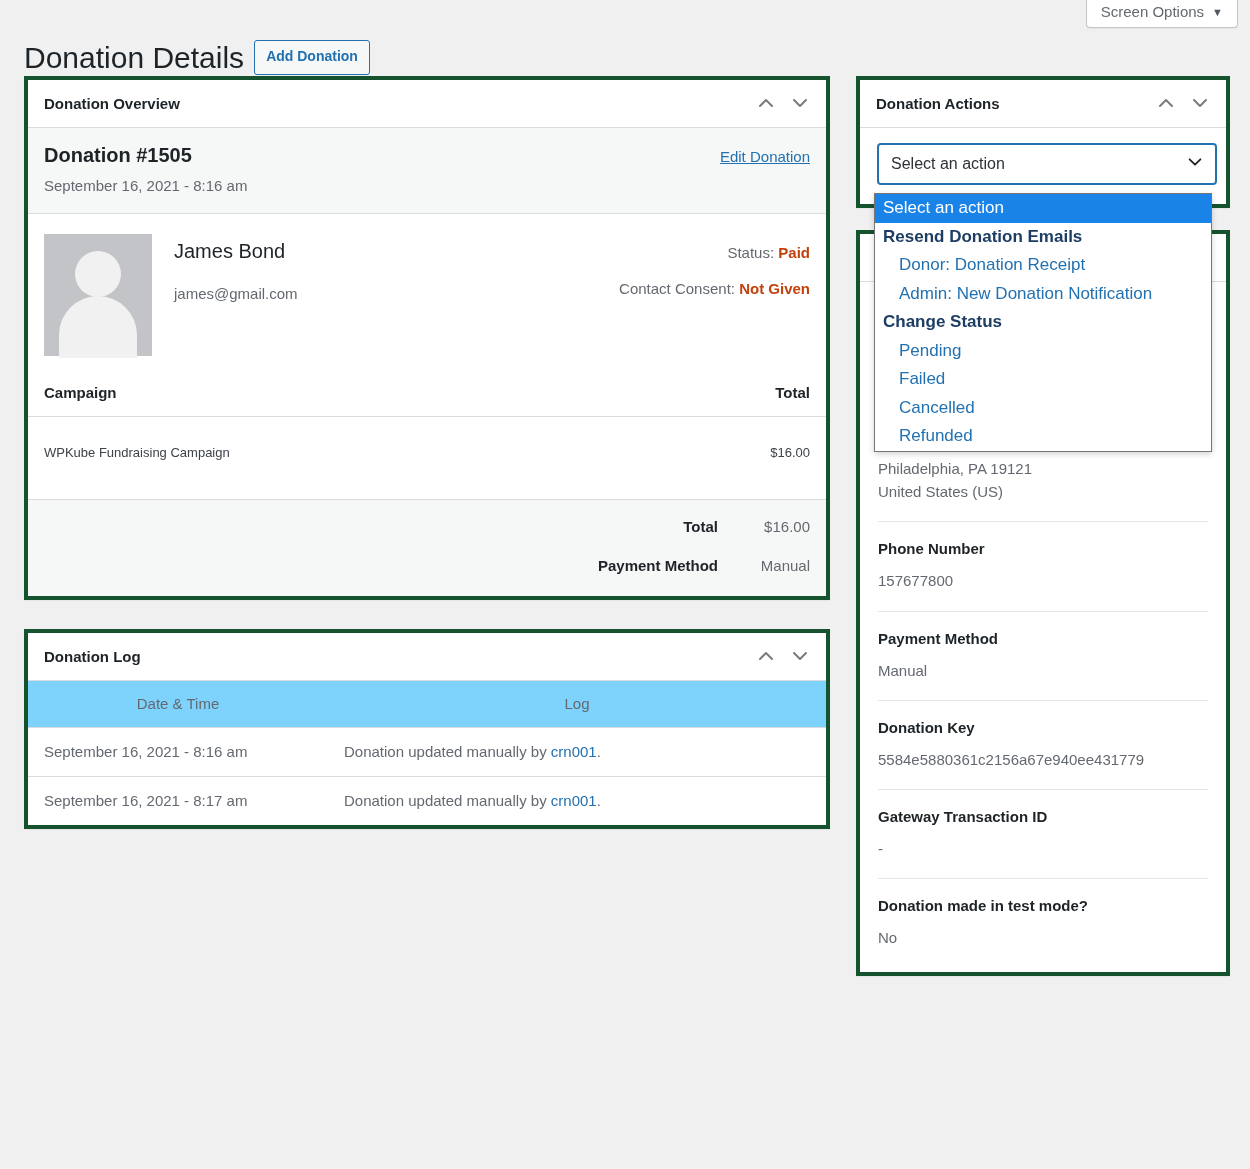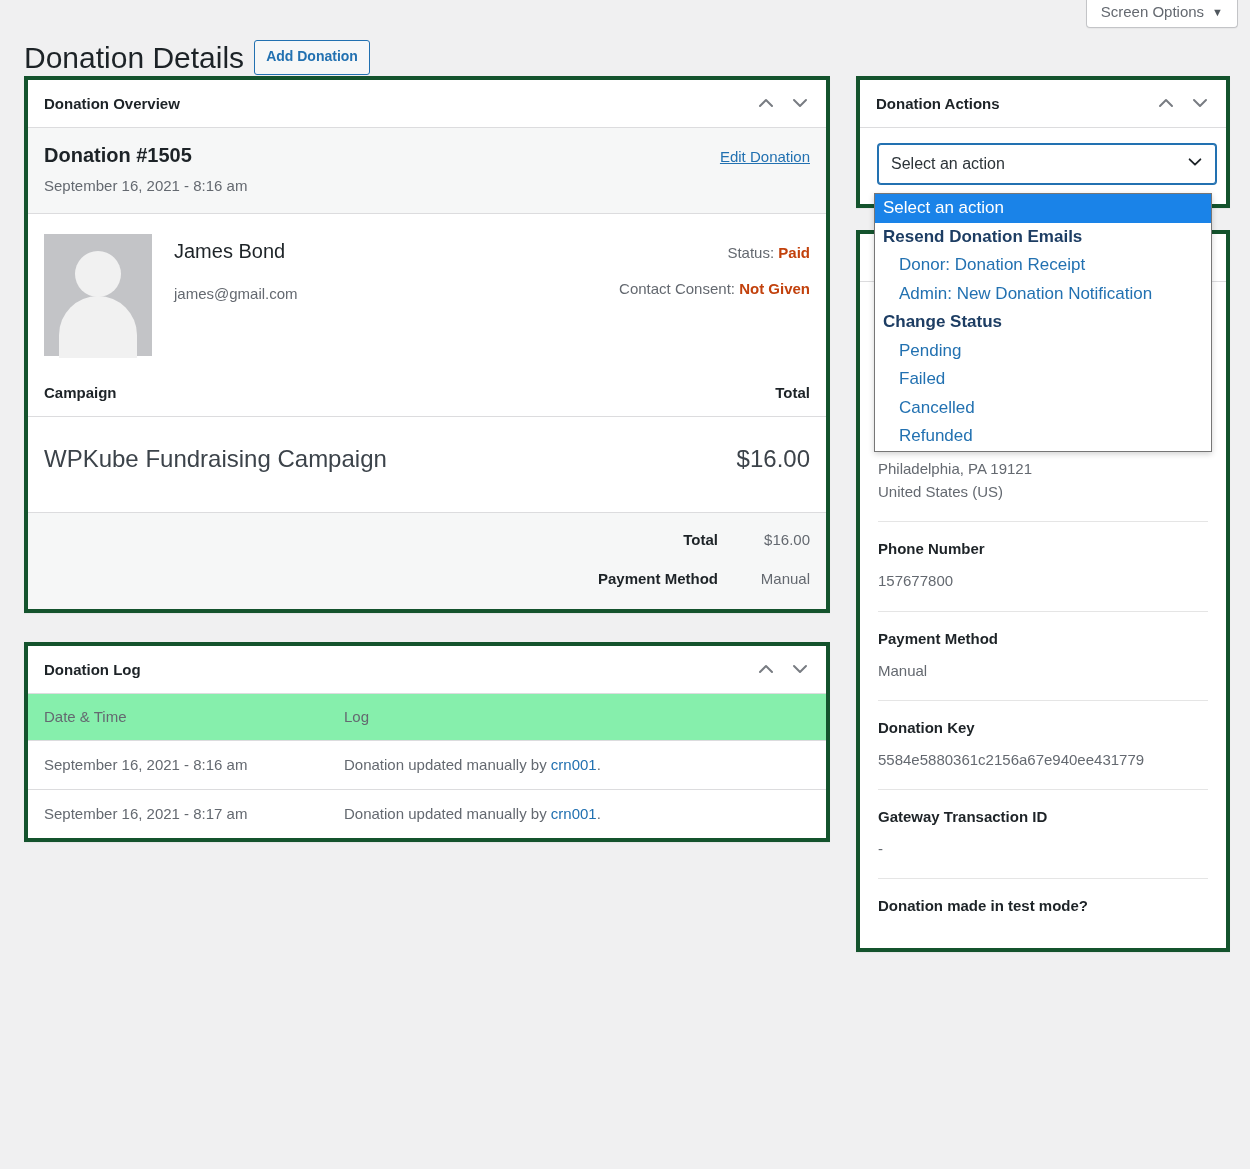--- a/index.html
+++ b/index.html
@@ -96,39 +96,39 @@
 
   .campaign-head {
     display: flex; justify-content: space-between;
     padding: 28px 16px 15px 16px;
     font-size: 15px; font-weight: 700; color: #1d2327;
     border-bottom: 1px solid #dcdcde;
   }
   .campaign-row {
     display: flex; justify-content: space-between; align-items: center;
     padding: 28px 16px 39px 16px;
-    font-size: 24px; color: #3c434a; font-weight: 400;
+    font-size: 13px; color: #3c434a; font-weight: 400;
     border-bottom: 1px solid #dcdcde;
   }
   .totals { background: #f6f7f7; padding: 18px 16px 22px 16px; }
   .total-line {
     display: flex; justify-content: flex-end; align-items: baseline;
     font-size: 15px;
   }
   .total-line + .total-line { margin-top: 22px; }
   .total-label { font-weight: 700; color: #1d2327; }
   .total-value { width: 92px; text-align: right; color: #646970; }
 
   
   .log-panel { margin-top: 29px; }
   .log-table { width: 100%; border-collapse: collapse; }
   .log-table th {
-    text-align: left; font-weight: 400; font-size: 15px; color: #646970;
+    text-align: center; font-weight: 400; font-size: 15px; color: #646970;
     padding: 14px 16px 15px 16px;
-    background: #86efac;
+    background: #7dd3fc;
     border-bottom: 1px solid #dcdcde;
   }
   .log-table td {
     font-size: 15px; color: #646970;
     padding: 15px 16px 16px 16px;
     border-bottom: 1px solid #dcdcde;
   }
   .log-table tr:last-child td { border-bottom: none; }
   .log-table .col-date { width: 300px; }
   .log-user { color: #2271b1; cursor: pointer; }
@@ -375,20 +375,21 @@
           <div class="detail-value">5584e5880361c2156a67e940ee431779</div>
         </div>
 
         <div class="detail-group">
           <div class="detail-label">Gateway Transaction ID</div>
           <div class="detail-value">-</div>
         </div>
 
         <div class="detail-group">
           <div class="detail-label">Donation made in test mode?</div>
+          <div class="detail-value">No</div>
         </div>
 
       </div>
     </div>
   </div>
 
   <div class="dropdown-list">
     <div class="dd-item selected">Select an action</div>
     <div class="dd-group-label">Resend Donation Emails</div>
     <div class="dd-item indent">Donor: Donation Receipt</div>

